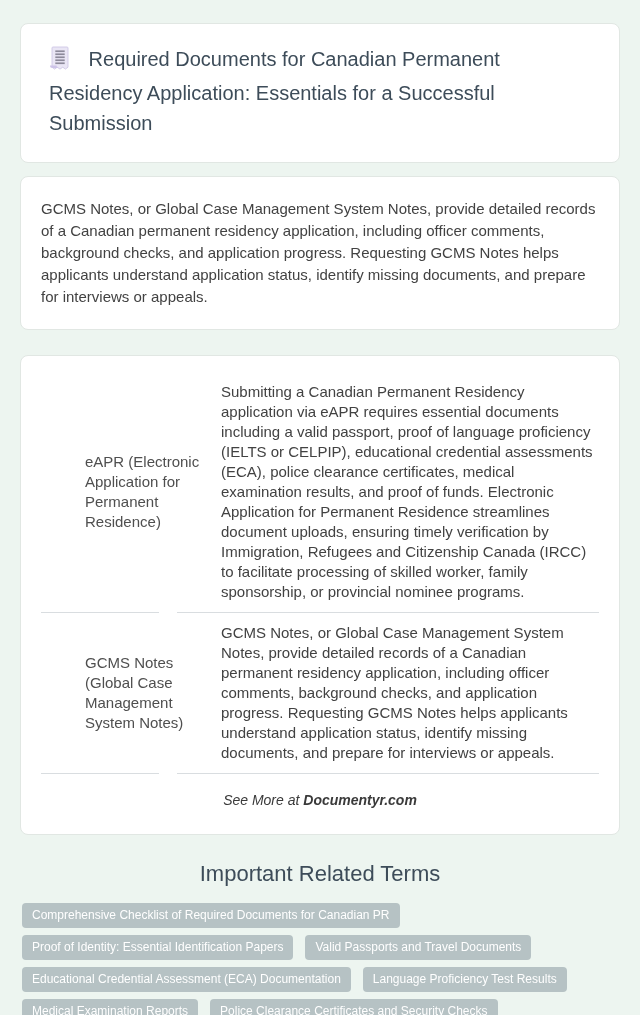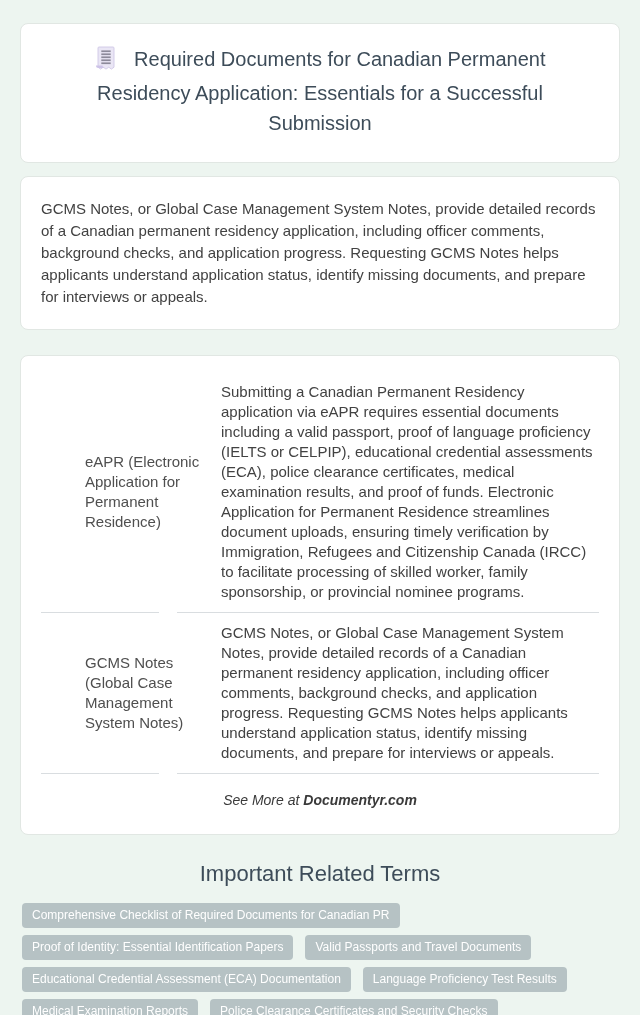--- a/index.html
+++ b/index.html
@@ -27,21 +27,21 @@
     border:1px solid var(--card-border);
     border-radius:8px;
   }
   
   .title-card{padding:20px 28px 24px;margin-bottom:13px;}
   .title-card h1{
     font-size:20px;
     line-height:30px;
     font-weight:400;
     color:var(--title-color);
-    text-align:center;
+    text-align:left;
   }
   .doc-icon{display:inline-block;vertical-align:-4px;margin-right:12px;}
   
   .intro-card{padding:21px 20px;margin-bottom:25px;}
   .intro-card p{font-size:15px;line-height:22px;color:var(--body-color);}
   
   .glossary-card{padding:16px 20px 16px;}
   .g-row{display:flex;align-items:center;padding:10px 0;}
   .g-term{
     width:118px;flex:0 0 118px;margin-right:18px;

